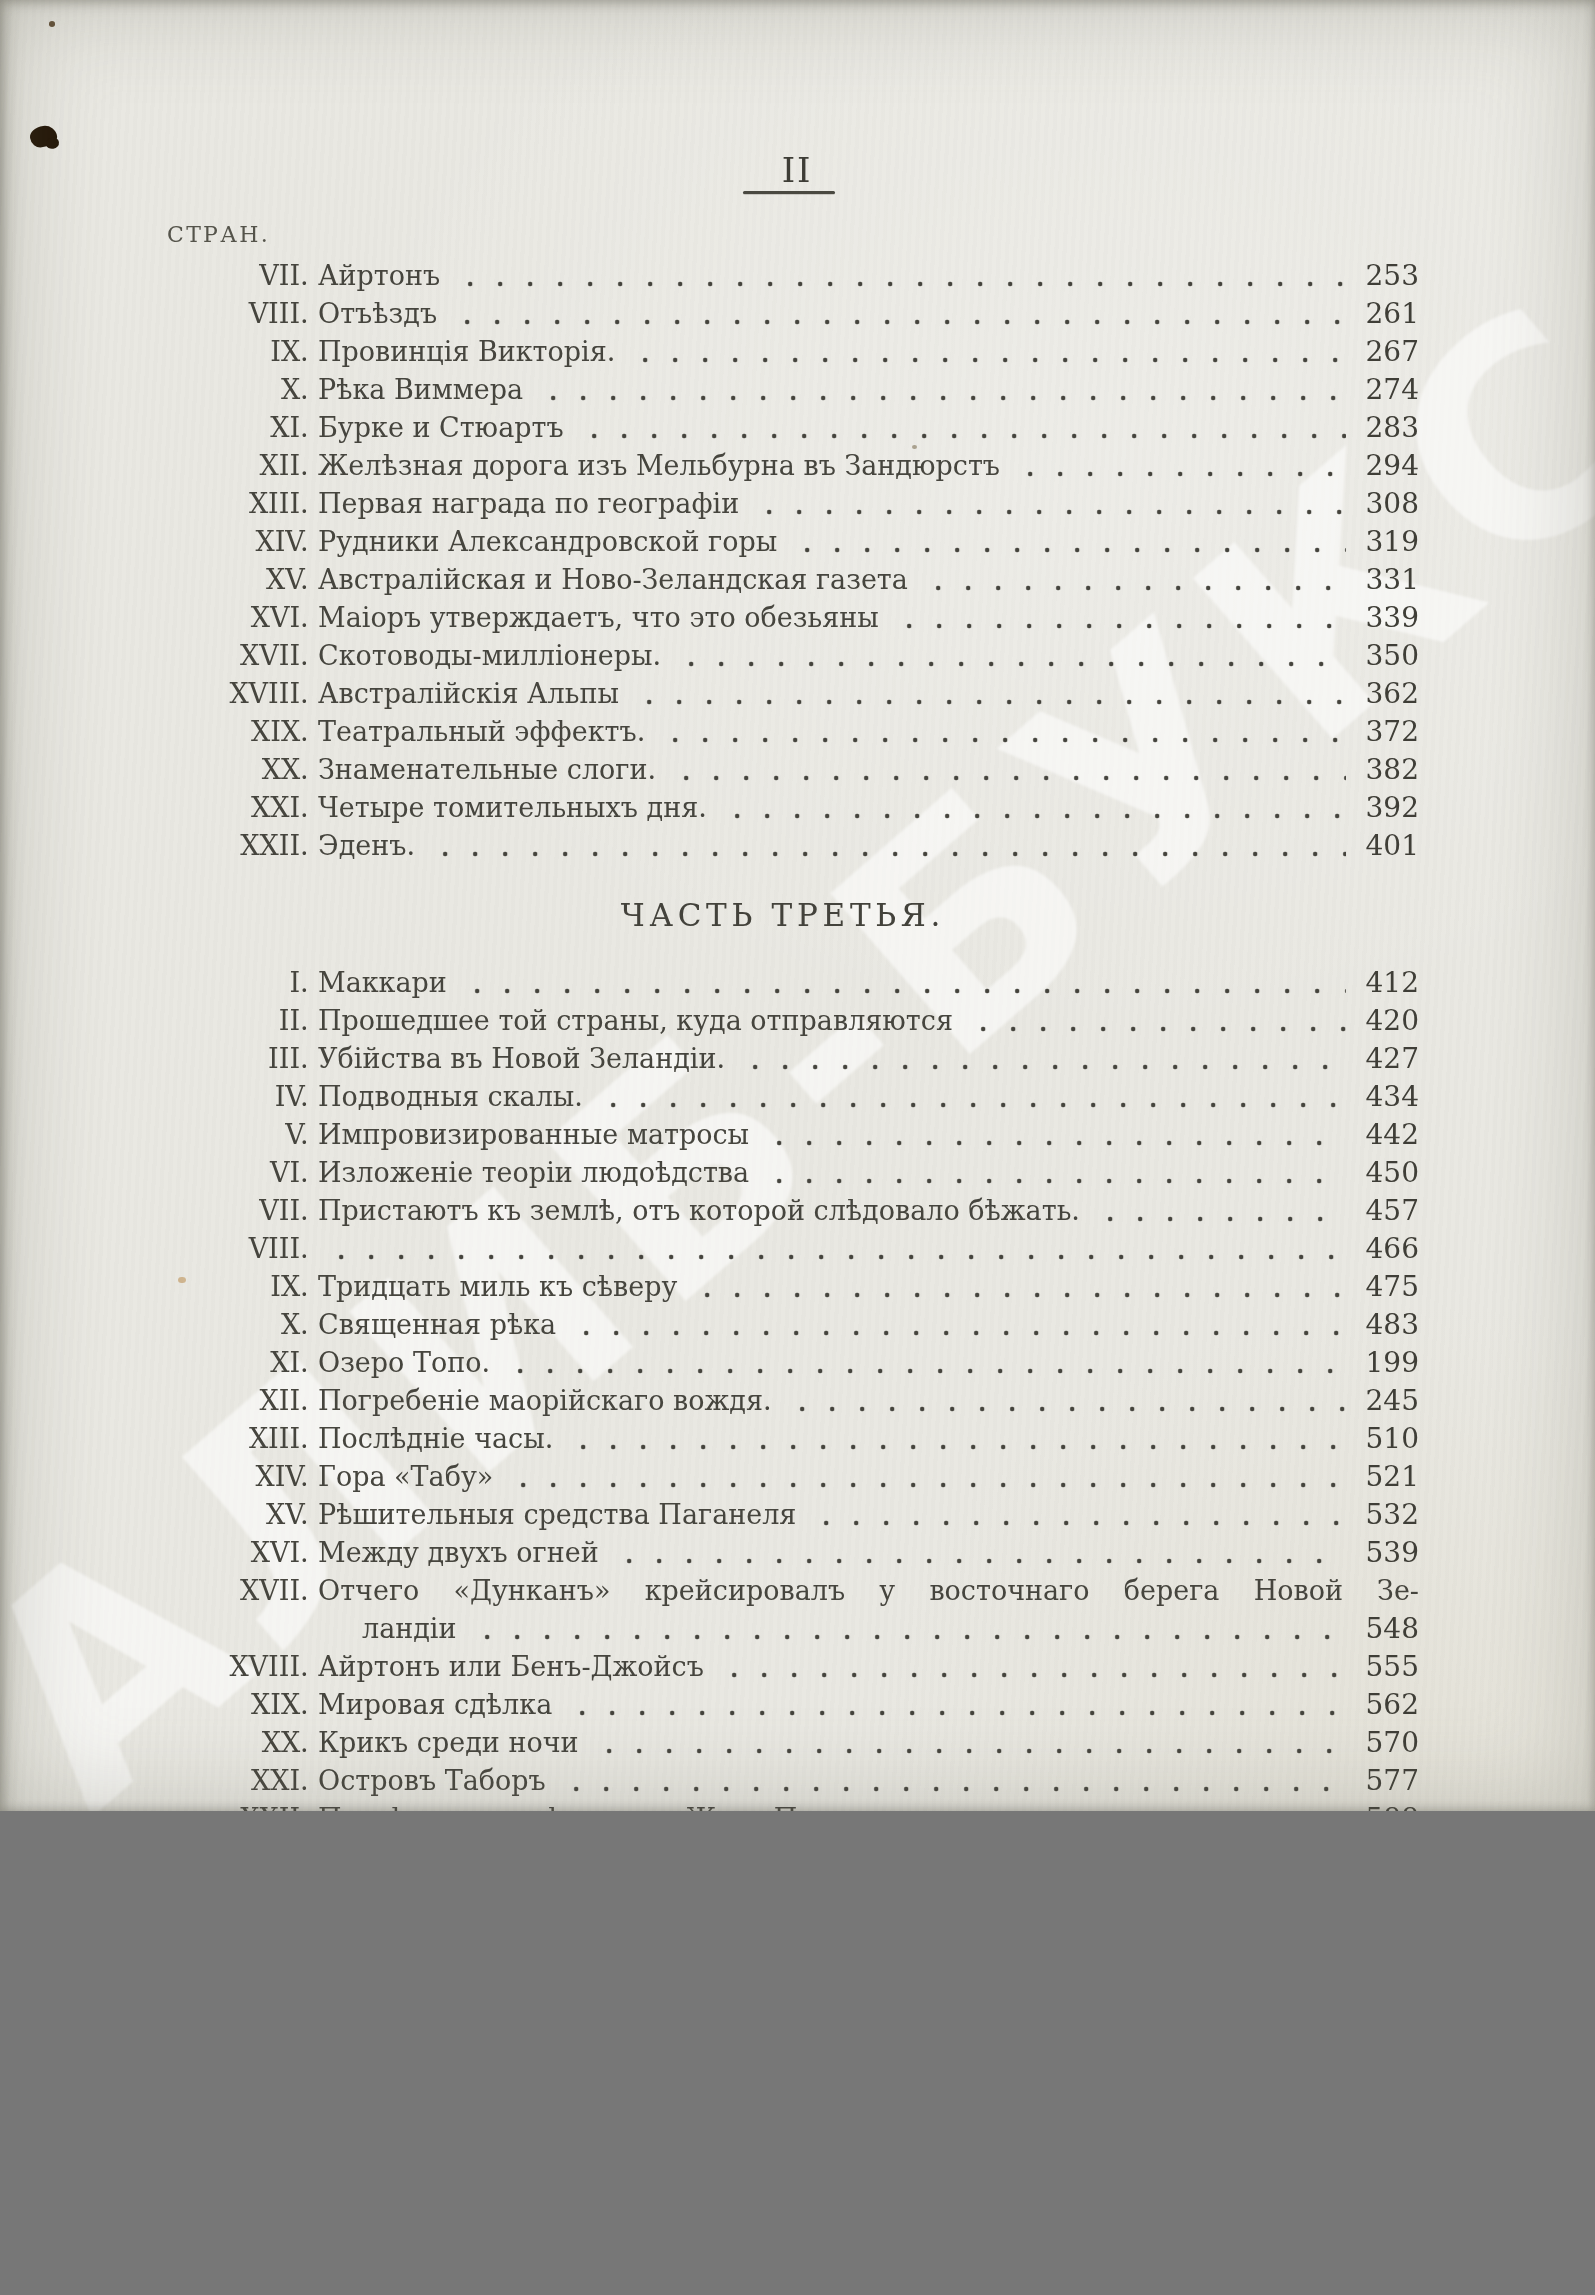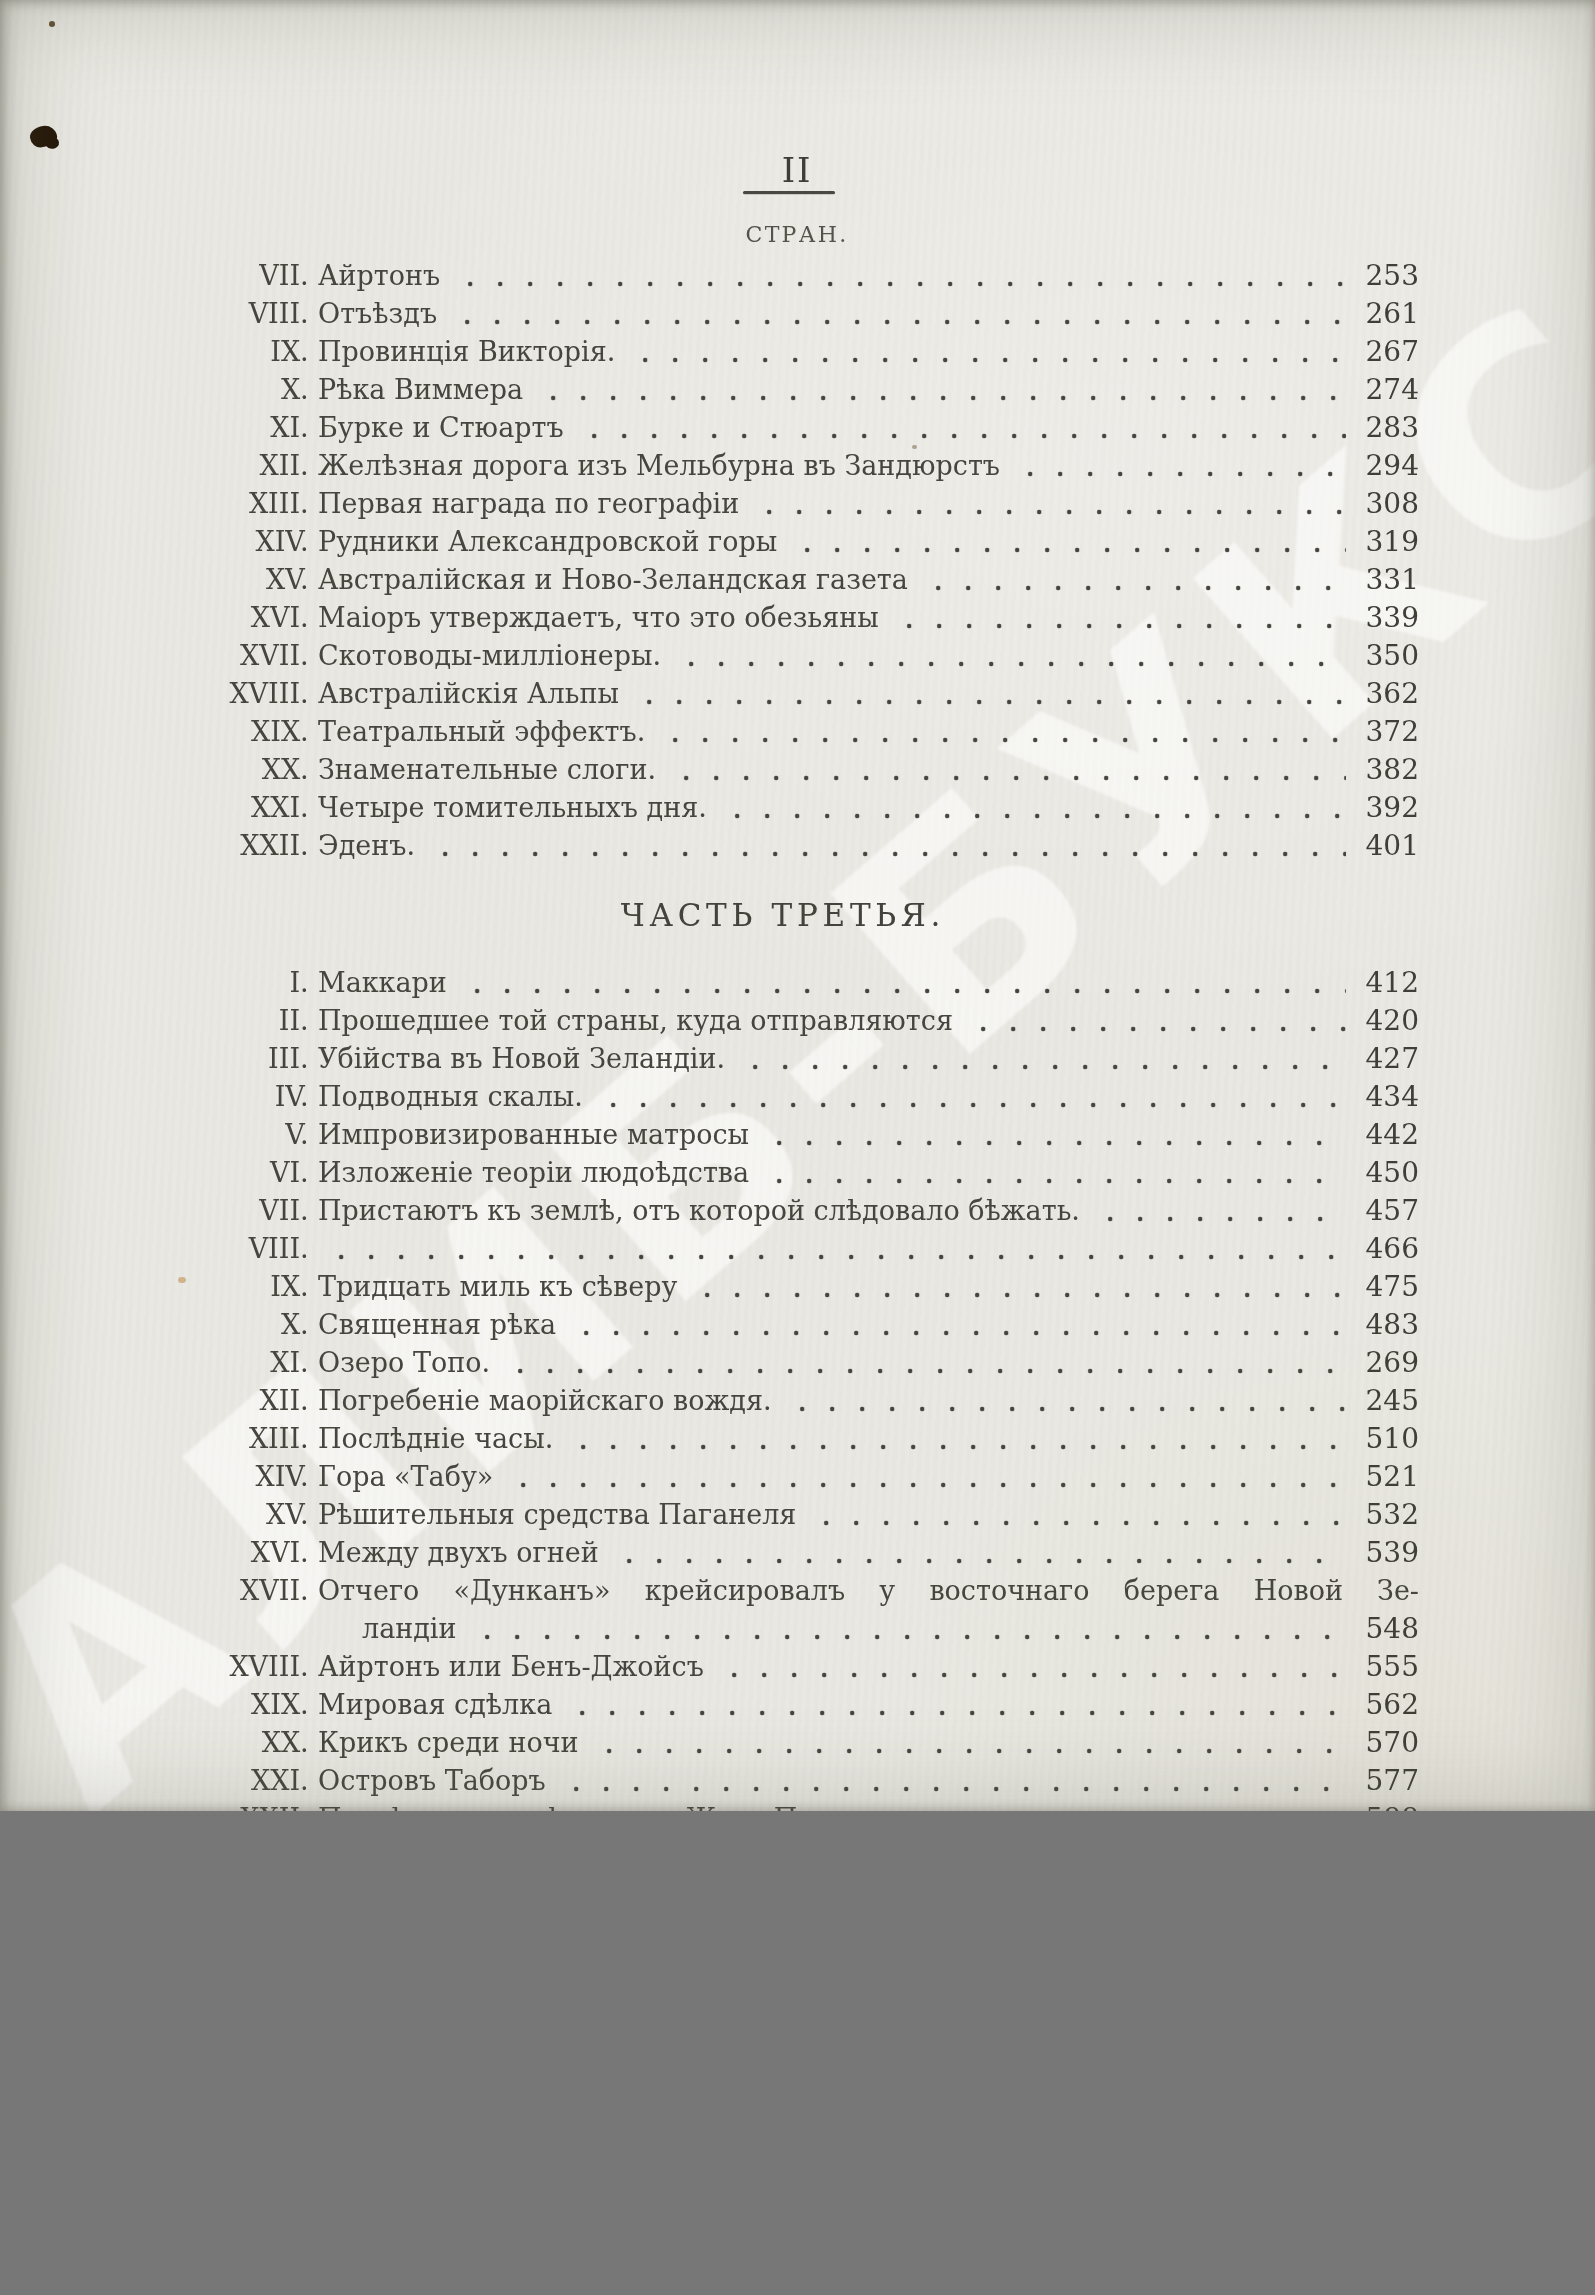--- a/index.html
+++ b/index.html
@@ -41,22 +41,22 @@
   .folio{
     position:absolute;top:152px;left:175px;width:1244px;
     text-align:center;font-size:34px;line-height:37px;letter-spacing:1.8px;color:#3e3d36;
   }
   .folio-rule{
     position:absolute;top:191px;left:743px;width:92px;height:2.9px;
     background:#4a4941;border-radius:1.8px;
     box-shadow:0 0.6px 0 rgba(74,73,65,.4);
   }
   .col-header{
-    position:absolute;top:222px;left:175px;width:1244px;
-    text-align:center;font-size:22px;line-height:26px;letter-spacing:2.3px;color:#55544b;
+    position:absolute;top:222px;left:167px;width:1244px;
+    text-align:left;font-size:22px;line-height:26px;letter-spacing:2.3px;color:#55544b;
   }
   
   .toc{position:absolute;left:175px;width:1244px;}
   .toc-part2{top:257px;}
   .toc-part3{top:964px;}
   .toc-row{display:flex;height:38px;line-height:38px;font-size:27px;white-space:nowrap;}
   .num{flex:0 0 143px;text-align:right;padding-right:9.3px;box-sizing:border-box;}
   .title{flex:0 0 auto;padding-right:7px;}
   .title.justify{flex:1 1 auto;padding-right:0;white-space:normal;text-align:justify;text-align-last:justify;}
   .title.indent{padding-left:44px;}
@@ -270,21 +270,21 @@
       <div class="toc-row">
         <span class="num">X.</span>
         <span class="title">Священная рѣка</span>
         <span class="leader"></span>
         <span class="pg">483</span>
       </div>
       <div class="toc-row">
         <span class="num">XI.</span>
         <span class="title">Озеро Топо.</span>
         <span class="leader"></span>
-        <span class="pg">269</span>
+        <span class="pg">199</span>
       </div>
       <div class="toc-row">
         <span class="num">XII.</span>
         <span class="title">Погребеніе маорійскаго вождя.</span>
         <span class="leader"></span>
         <span class="pg">245</span>
       </div>
       <div class="toc-row">
         <span class="num">XIII.</span>
         <span class="title">Послѣдніе часы.</span>

